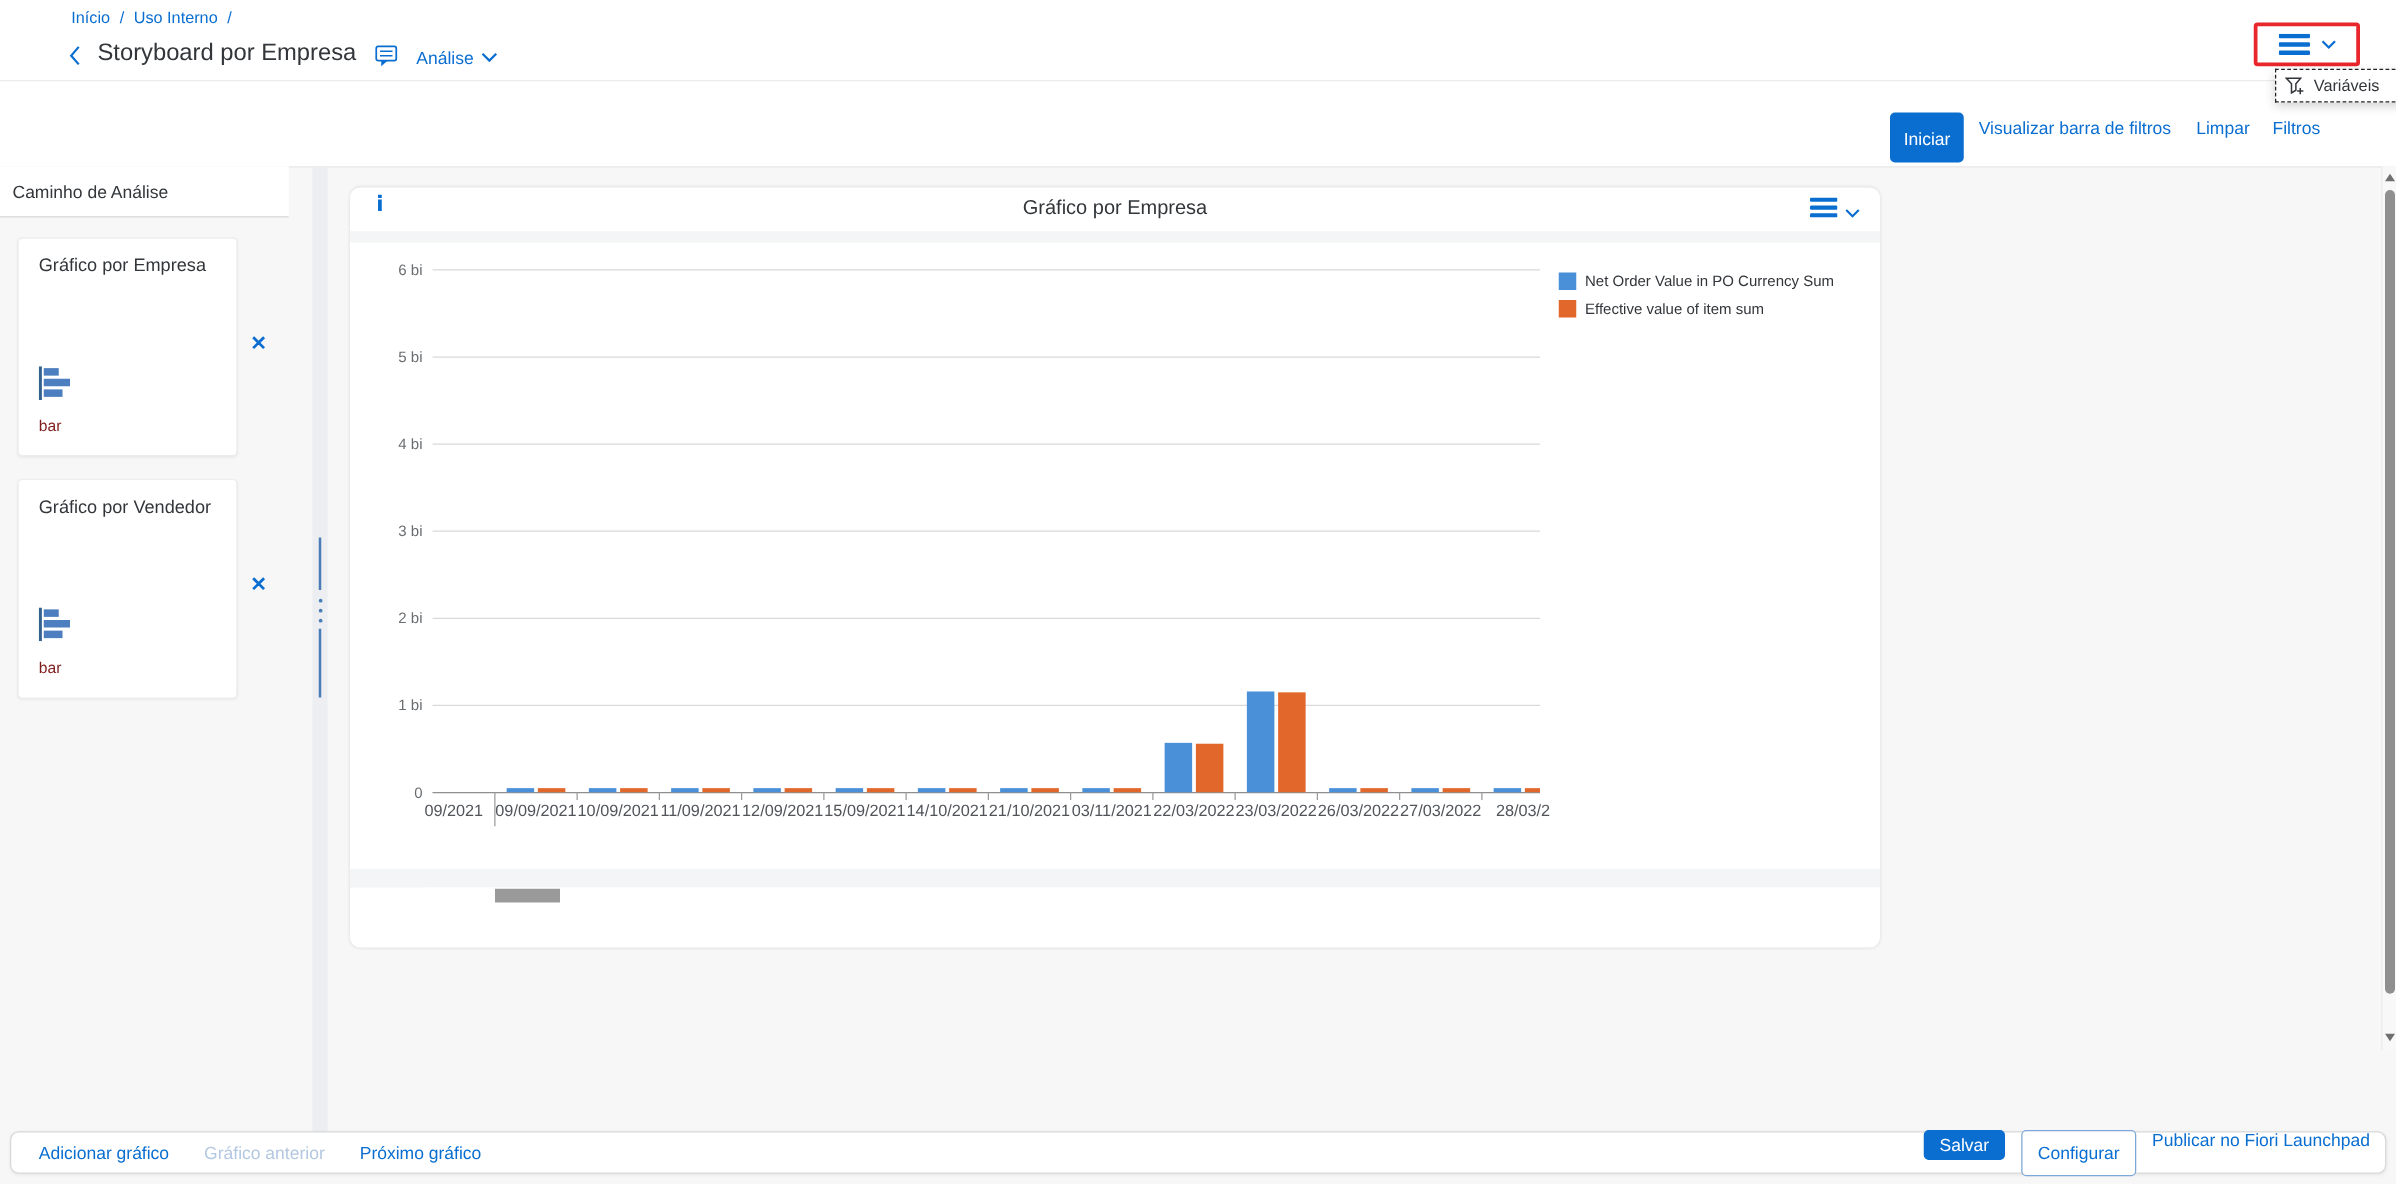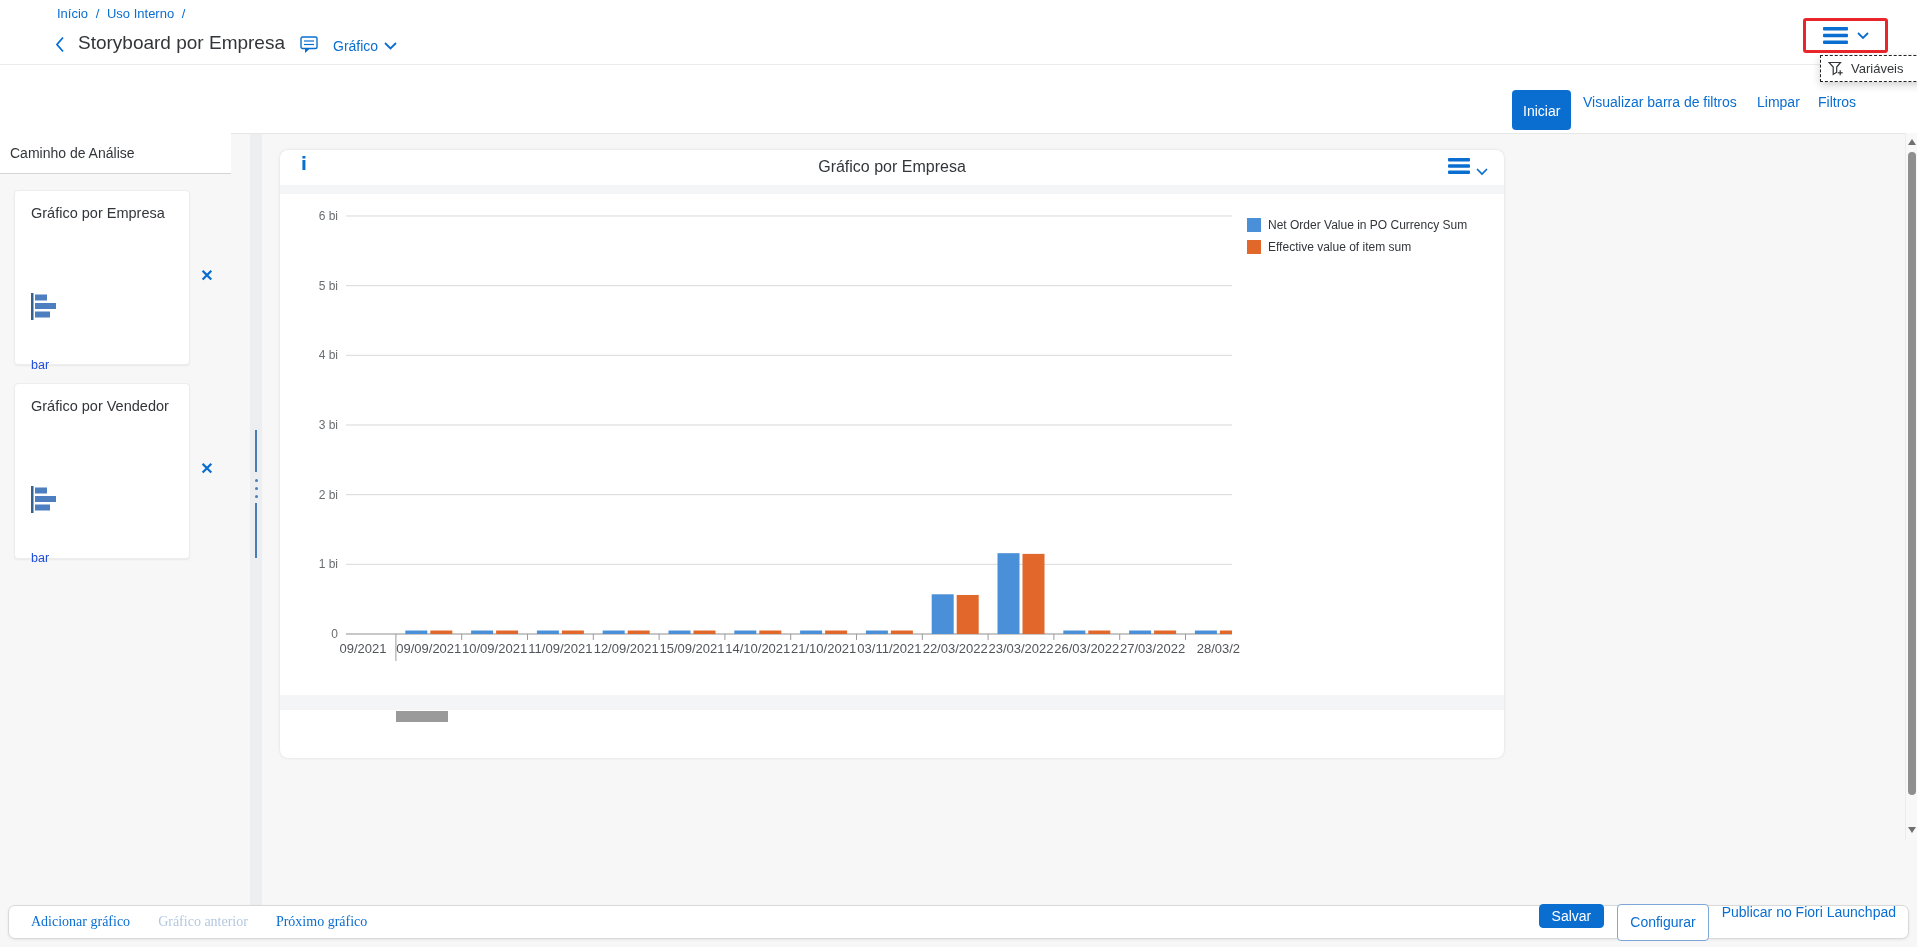--- a/index.html
+++ b/index.html
@@ -43,21 +43,21 @@
   .sidebar-header { position:absolute; left:0; top:133px; width:231px; height:41px;
     background:#fff; border-bottom:1px solid #d5d5d5; font-size:14px; color:#32363a;
     line-height:41px; padding-left:10px; }
   .card { position:absolute; width:176px; background:#fff; border:1px solid #ededed;
     border-radius:4px; box-shadow:0 1px 2px rgba(0,0,0,.06); cursor:pointer; }
   .card.c1 { left:14px; top:190px; height:175px; }
   .card.c2 { left:14px; top:383px; height:176px; }
   .card-title { position:absolute; left:16px; top:13px; width:140px; font-size:14.5px;
     line-height:1.3; color:#32363a; }
   .card-icon { position:absolute; left:16px; top:102px; }
-  .card-type { position:absolute; left:16px; top:143px; font-size:12.5px; color:#1d4ed8;margin-top:24px; }
+  .card-type { position:absolute; left:16px; top:143px; font-size:12.5px; color:#7f1d1d; }
   .card-close { position:absolute; width:20px; height:20px; color:#0a6ed1; font-size:16px;
     font-weight:bold; cursor:pointer; text-align:center; line-height:20px; }
   .card-close.x1 { left:197px; top:266px; }
   .card-close.x2 { left:197px; top:459px; }
 
   
   .gutter { position:absolute; left:250px; top:134px; width:12px; height:771px; background:#eceef1; }
   .grip-line { position:absolute; left:255px; width:2px; background:#4a7db8; }
   .grip-dot { position:absolute; left:254.5px; width:3px; height:3px; border-radius:50%; background:#4a7db8; }
 
@@ -80,21 +80,21 @@
     border-right:4px solid transparent; cursor:pointer; }
   .vs-up { top:6px; border-bottom:6px solid #6f6f6f; }
   .vs-down { top:694px; border-top:6px solid #6f6f6f; }
   .vs-thumb { position:absolute; left:1.5px; top:19px; width:8px; height:643px;
     background:#8f8f8f; border-radius:4px; cursor:pointer; }
 
   
   .footer { position:absolute; left:8px; top:905px; width:1901px; height:34px; background:#fff;
     border:1px solid #d9d9d9; border-radius:7px; box-shadow:0 1px 3px rgba(0,0,0,.07);
     display:flex; align-items:center; }
-  .f-left { display:flex; gap:28px; padding-left:22px;font-family:Liberation Serif, serif; }
+  .f-left { display:flex; gap:28px; padding-left:22px; }
   .f-right { margin-left:auto; display:flex; align-items:flex-start; gap:13px; padding-right:12px; }
   .f-link { font-size:14px; color:#0a6ed1; cursor:pointer; white-space:nowrap; }
   .f-link.disabled { color:#b3c8e0; cursor:default; }
   .btn-save { height:24px; padding:0 12px; background:#0a6ed1; border:1px solid #0a6ed1;
     color:#fff; font-size:14px; border-radius:4px; cursor:pointer; font-family:inherit; }
   .btn-ghost { height:37px; padding:0 12px; background:#fff; border:1px solid #7da7d8;
     color:#0a6ed1; font-size:14px; border-radius:4px; cursor:pointer; font-family:inherit; }
 </style>
 </head>
 <body>
@@ -117,21 +117,21 @@
 <h1 class="page-title">Storyboard por Empresa</h1>
 <div class="comment-icon">
   <svg width="19" height="18" viewBox="0 0 19 18">
     <rect x="1" y="1" width="16" height="11.5" rx="1.5" fill="none" stroke="#0a6ed1" stroke-width="1.4"></rect>
     <line x1="4" y1="5" x2="14" y2="5" stroke="#0a6ed1" stroke-width="1.2"></line>
     <line x1="4" y1="8.5" x2="14" y2="8.5" stroke="#0a6ed1" stroke-width="1.2"></line>
     <path d="M5 12.5 L5 17 L10 12.5 Z" fill="#0a6ed1"></path>
   </svg>
 </div>
 <div class="variant-link">
-  <span>Gráfico</span>
+  <span>Análise</span>
   <svg width="13" height="8" viewBox="0 0 13 8">
       <polyline points="1,1 6.5,6.5 12,1" fill="none" stroke="#0a6ed1" stroke-width="1.8"></polyline>
     </svg>
 </div>
 
 <div class="red-box">
   <svg width="25" height="17" viewBox="0 0 25 17">
     <rect x="0" y="0" width="25" height="3.6" rx="1" fill="#0a6ed1"></rect>
     <rect x="0" y="6.7" width="25" height="3.6" rx="1" fill="#0a6ed1"></rect>
     <rect x="0" y="13.4" width="25" height="3.6" rx="1" fill="#0a6ed1"></rect>

